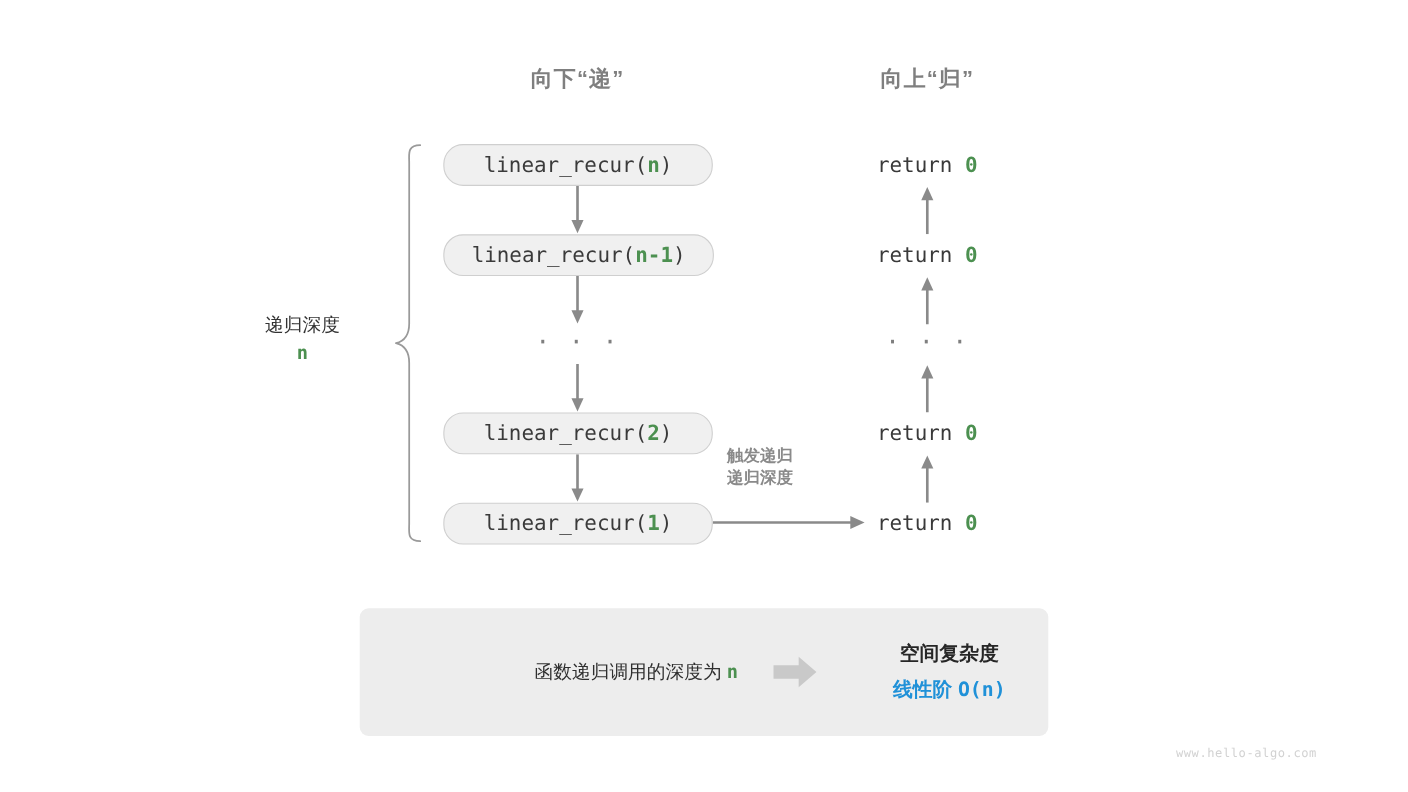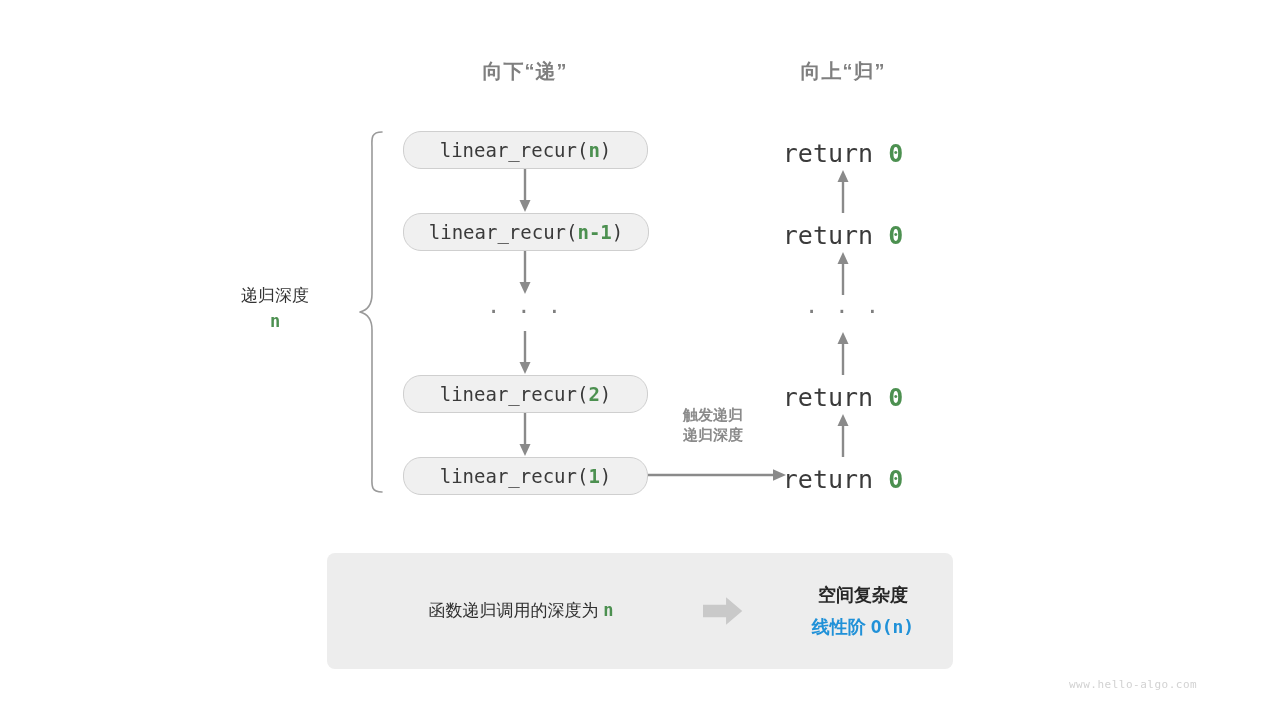--- a/index.html
+++ b/index.html
@@ -48,21 +48,21 @@
     letter-spacing: 0px;
   }
   .call-box .arg {
     color: #4c9050;
     font-weight: bold;
   }
 
   
   .ret {
     font-family: "DejaVu Sans Mono", "Liberation Mono", monospace;
-    font-size: 25px;
+    font-size: 19px;
     color: #3a3a3a;
     white-space: nowrap;
     text-align: center;
   }
   .ret .val {
     color: #4c9050;
     font-weight: bold;
   }
 
   
@@ -108,21 +108,21 @@
   
   .summary {
     box-sizing: border-box;
     background: #ededed;
     border-radius: 8px;
     display: flex;
     align-items: center;
   }
   .summary-left {
     flex: 0 0 auto;
-    text-align: center;
+    text-align: right;
     line-height: 1.8;
     font-size: 17px;
     color: #2f2f2f;
     white-space: nowrap;
   }
   .summary-left .hl {
     font-family: "DejaVu Sans Mono", "Liberation Mono", monospace;
     font-weight: bold;
     color: #4c9050;
   }
@@ -223,21 +223,21 @@
     <span>linear_recur(</span>
       <span class="arg">1</span>
       <span>)</span>
   </div>
 
   <svg class="abs" style="left:648px; top:466px;" width="140" height="18" viewBox="0 0 140 18">
     <line x1="0" y1="9" x2="126" y2="9" stroke="#8a8a8a" stroke-width="2.4"></line>
     <path d="M138 9 L125 3.2 L125 14.8 Z" fill="#8a8a8a"></path>
   </svg>
 
-  <div class="abs trigger-note" style="left:683px; top:405px;">
+  <div class="abs trigger-note" style="left:661px; top:405px;">
     <div>触发递归</div>
     <div>递归深度</div>
   </div>
 
   <div class="abs ret" style="left:743px; top:139px; width:200px;">
     <span>return</span>
     <span class="val">0</span>
   </div>
 
   <svg class="abs" style="left:835px; top:169px;" width="16" height="44" viewBox="0 0 16 44">

